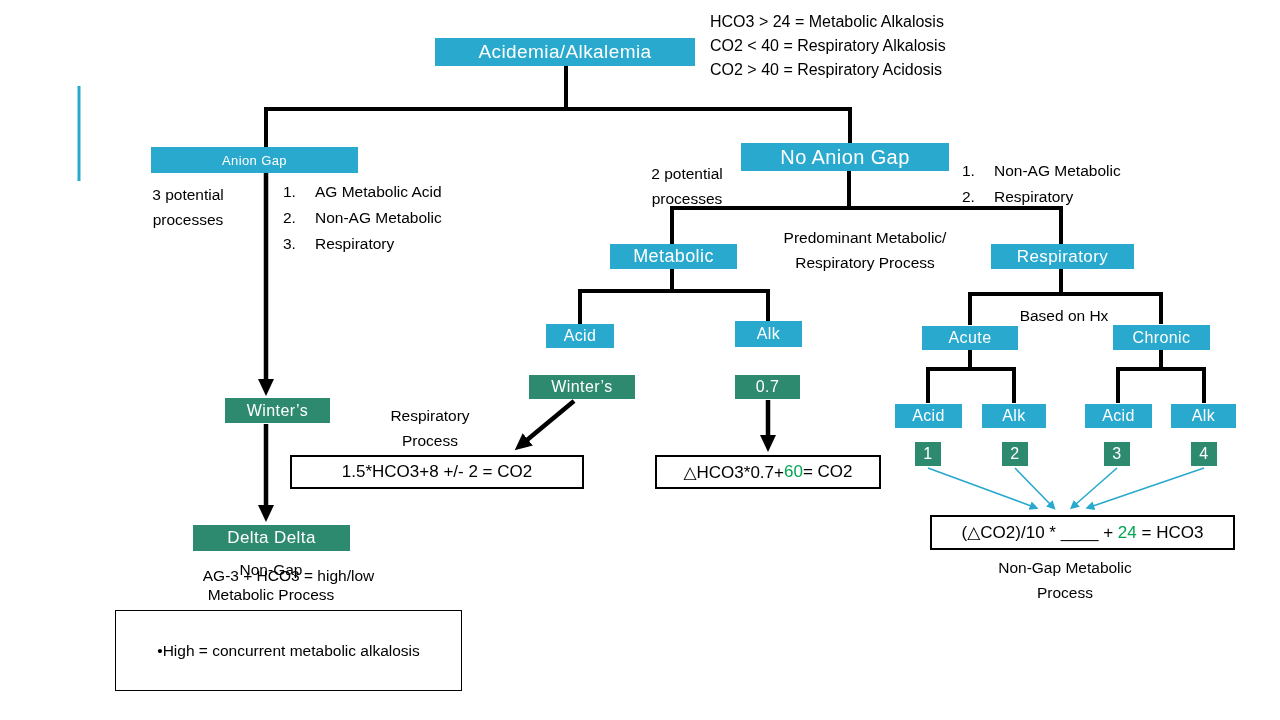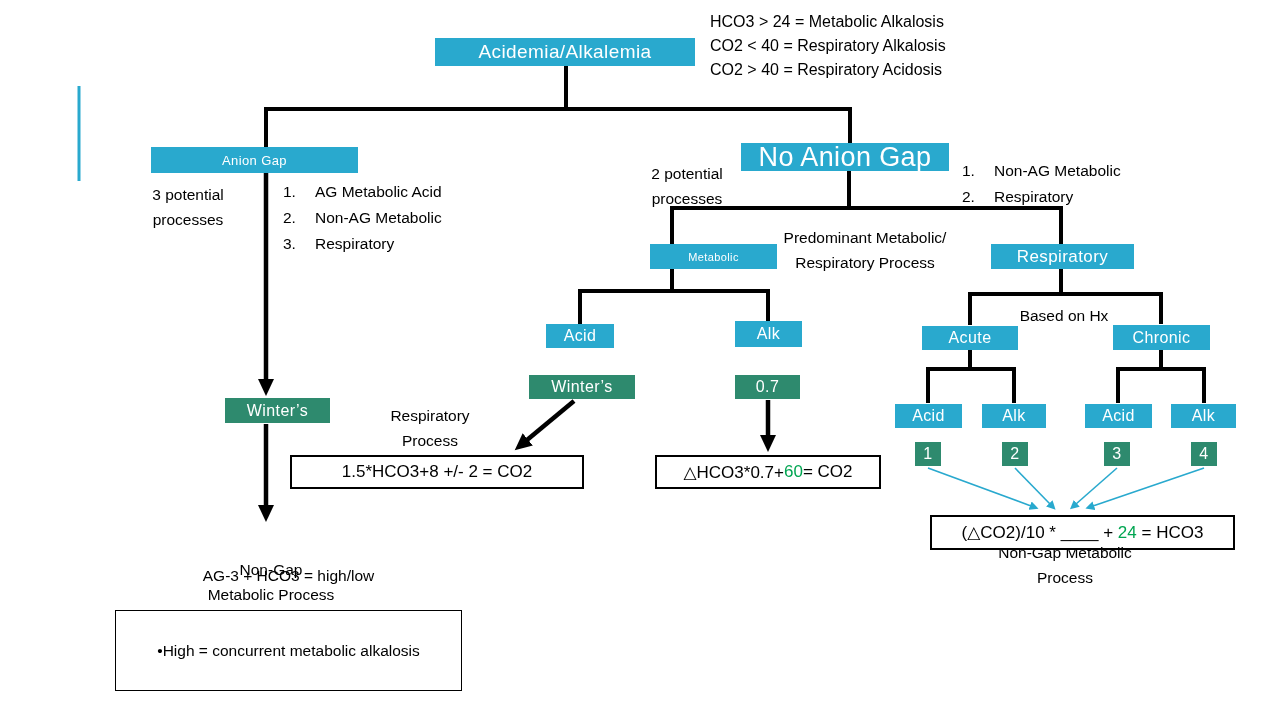--- a/index.html
+++ b/index.html
@@ -88,48 +88,49 @@
     </div>
     <div class="li">
       <span class="n">3.</span>
       <span>Respiratory</span>
     </div>
   </div>
 
   <div class="box greenbg" style="left:225px;top:398px;width:105px;height:25px;">Winter’s</div>
   <div class="txt pre ctr" style="left:370px;top:403px;width:120px;">Respiratory
 Process</div>
+  <div class="box greenbg" style="left:193px;top:525px;width:157px;height:26px;font-size:17px;">Delta Delta</div>
   <div class="txt pre ctr" style="left:181px;top:557px;width:180px;">Non-Gap
 Metabolic Process</div>
 
   <div class="formula" style="left:115px;top:610px;width:347px;height:81px;border-width:1.5px;font-size:15.5px;">
     <div class="ctr" style="line-height:25px;">
       <div>AG-3 + HCO3 = high/low</div>
       <div>•High = concurrent metabolic alkalosis</div>
       <div>•Low = concurrent metabolic acidosis</div>
     </div>
   </div>
 
-  <div class="box cyanbg" style="left:741px;top:143px;width:208px;height:28px;font-size:27px;">No Anion Gap</div>
+  <div class="box cyanbg" style="left:741px;top:143px;width:208px;height:28px;font-size:20px;">No Anion Gap</div>
   <div class="txt pre ctr" style="left:637px;top:161px;width:100px;">2 potential
 processes</div>
   <div class="list" style="left:962px;top:158px;width:200px;">
     <div class="li">
       <span class="n">1.</span>
       <span>Non-AG Metabolic</span>
     </div>
     <div class="li">
       <span class="n">2.</span>
       <span>Respiratory</span>
     </div>
   </div>
   <div class="txt pre ctr" style="left:755px;top:225px;width:220px;">Predominant Metabolic/
 Respiratory Process</div>
 
-  <div class="box cyanbg" style="left:610px;top:244px;width:127px;height:25px;font-size:11px;margin-left:40px;">Metabolic</div>
+  <div class="box cyanbg" style="left:610px;top:244px;width:127px;height:25px;font-size:18px;">Metabolic</div>
   <div class="box cyanbg" style="left:546px;top:324px;width:68px;height:24px;">Acid</div>
   <div class="box cyanbg" style="left:735px;top:321px;width:67px;height:26px;">Alk</div>
   <div class="box greenbg" style="left:529px;top:375px;width:106px;height:24px;">Winter’s</div>
   <div class="box greenbg" style="left:735px;top:375px;width:65px;height:24px;">0.7</div>
 
   <div class="formula" style="left:290px;top:455px;width:294px;height:34px;">1.5*HCO3+8 +/- 2 = CO2</div>
 
   <div class="formula" style="left:655px;top:455px;width:226px;height:34px;">
     <span>△HCO3*0.7+</span><span class="greentxt">60</span><span>= CO2</span>
   </div>
@@ -144,16 +145,16 @@
   <div class="box cyanbg" style="left:1171px;top:404px;width:65px;height:24px;">Alk</div>
 
   <div class="box greenbg" style="left:915px;top:442px;width:26px;height:24px;">1</div>
   <div class="box greenbg" style="left:1002px;top:442px;width:26px;height:24px;">2</div>
   <div class="box greenbg" style="left:1104px;top:442px;width:26px;height:24px;">3</div>
   <div class="box greenbg" style="left:1191px;top:442px;width:26px;height:24px;">4</div>
 
   <div class="formula" style="left:930px;top:515px;width:305px;height:35px;">
     <span>(△CO2)/10 * ____ + </span><span class="greentxt">24</span><span> = HCO3</span>
   </div>
-  <div class="txt pre ctr" style="left:955px;top:540px;width:220px;">Non-Gap Metabolic
+  <div class="txt pre ctr" style="left:955px;top:555px;width:220px;">Non-Gap Metabolic
 Process</div>
 
 </div>
 
 </body></html>

